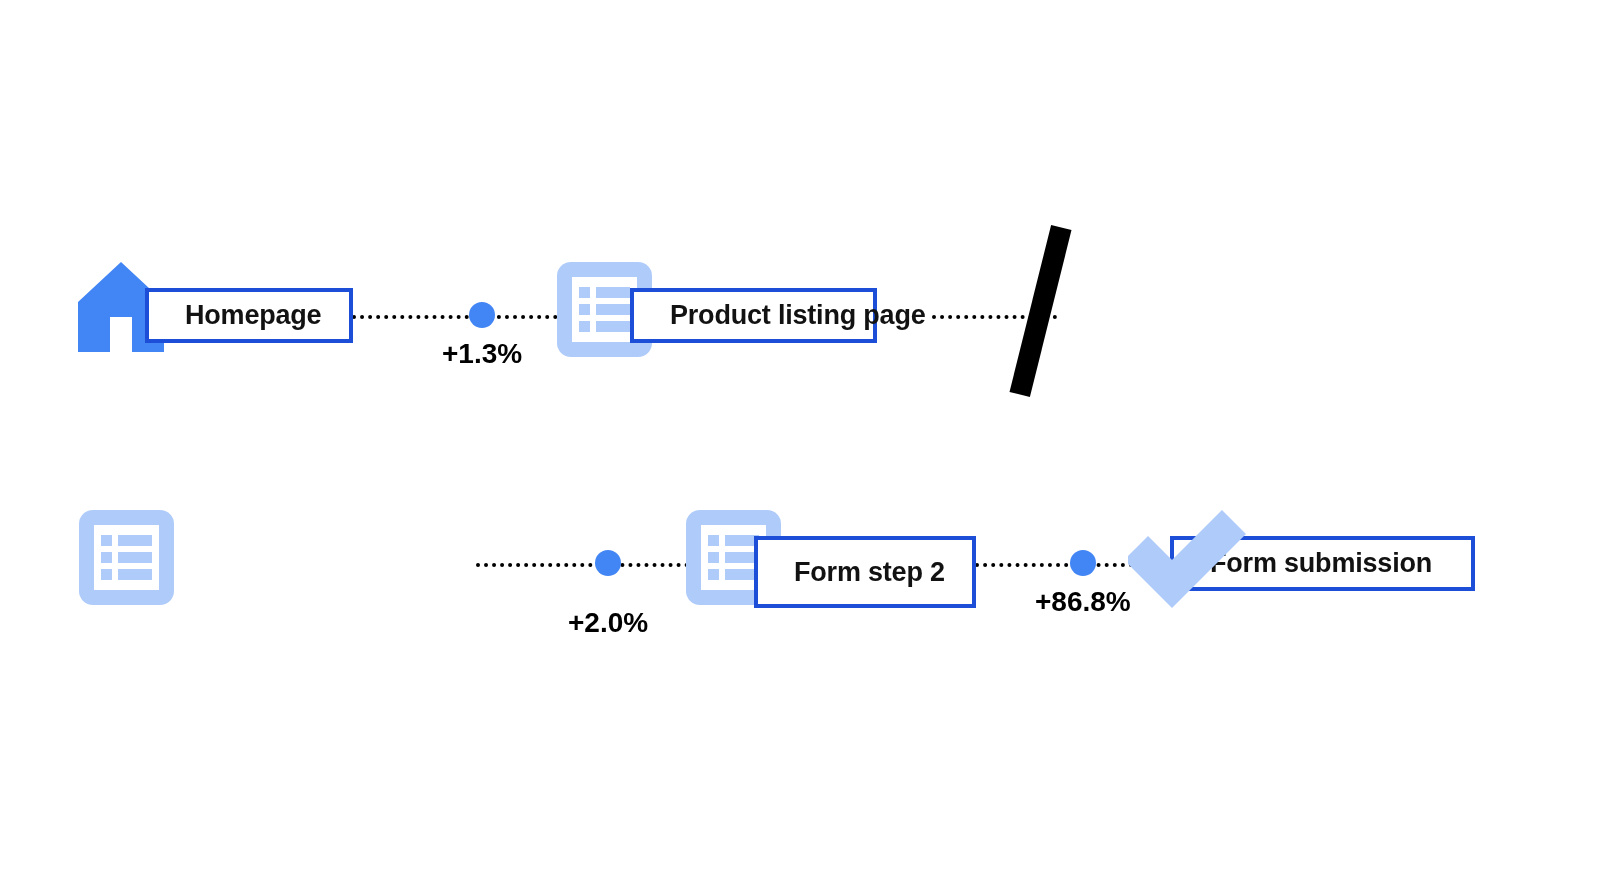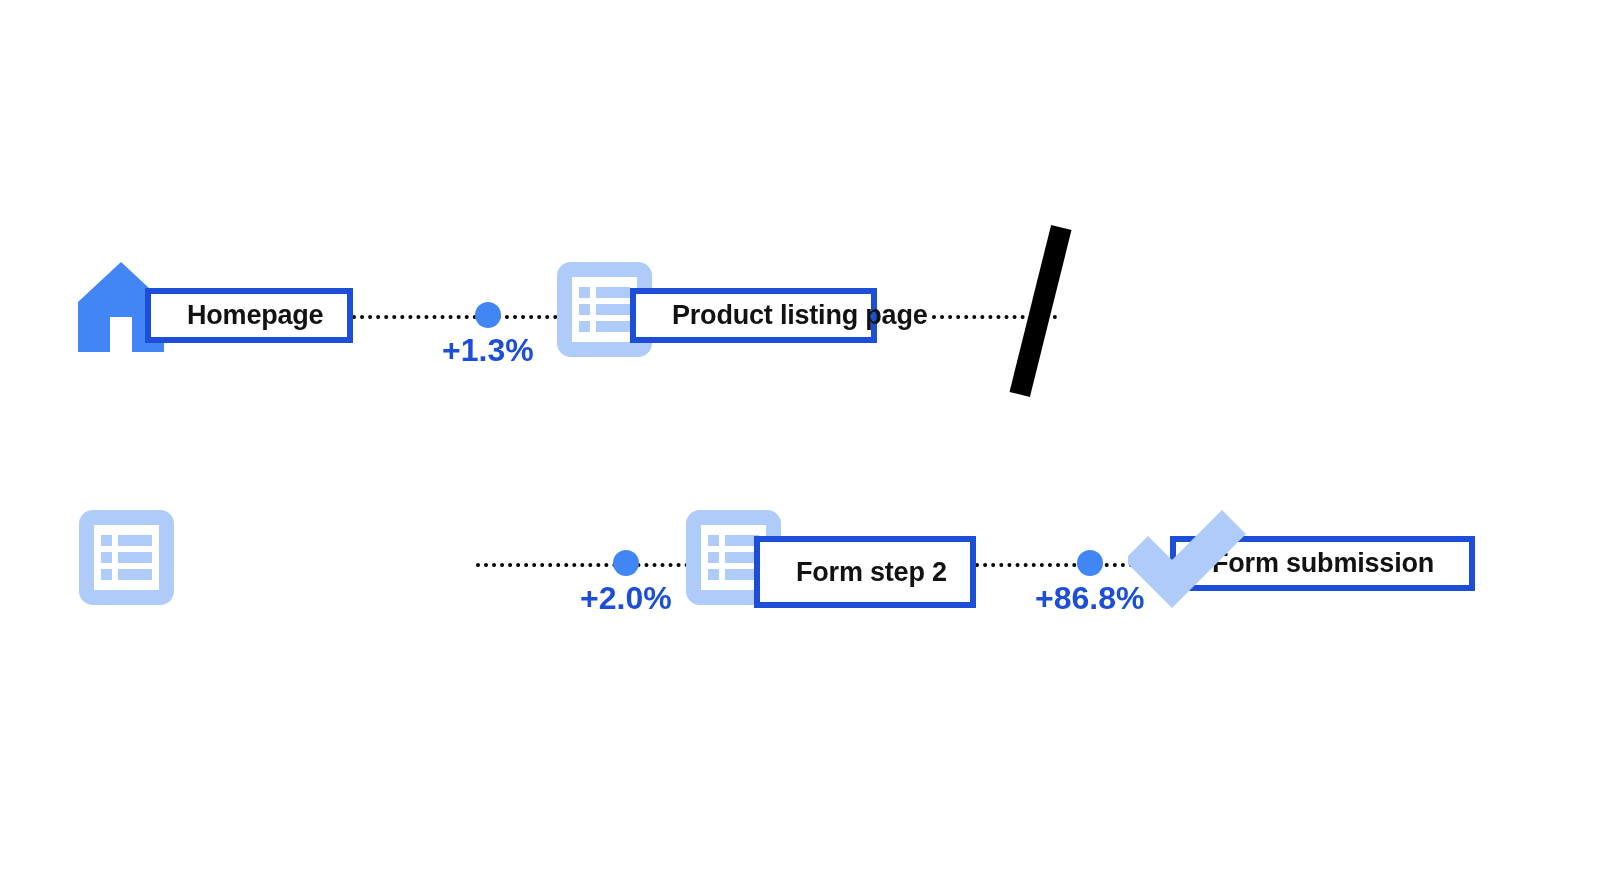--- a/index.html
+++ b/index.html
@@ -27,21 +27,21 @@
     height: 0;
     border-top: 4px dotted #000000;
     z-index: 1;
   }
 
   
   .node-box {
     position: absolute;
     box-sizing: border-box;
     background: #ffffff;
-    border: 6px solid #1d4ed8;
+    border: 4px solid #1d4ed8;
     display: flex;
     align-items: center;
     z-index: 3;
   }
   .node-box .node-label {
     font-family: "Liberation Sans", sans-serif;
     font-weight: bold;
     font-size: 27px;
     letter-spacing: -0.2px;
     color: #121212;
@@ -65,25 +65,25 @@
     flex-direction: column;
     align-items: center;
   }
   .metric .dot {
     width: 26px;
     height: 26px;
     border-radius: 50%;
     background: #4285F4;
   }
   .metric .metric-text {
-    margin-top: 4px;
+    margin-top: 10px;
     font-family: "Liberation Sans", sans-serif;
     font-weight: bold;
-    font-size: 32px;
-    color: #1d4ed8;
+    font-size: 28px;
+    color: #000000;
     white-space: nowrap;
     letter-spacing: 0px;
   }
 
   
   .slash {
     position: absolute;
     background: #000000;
     z-index: 6;
   }
@@ -143,21 +143,21 @@
       <rect x="22" y="25" width="11" height="11" fill="#AECBFA"></rect>
       <rect x="39" y="25" width="34" height="11" fill="#AECBFA"></rect>
       <rect x="22" y="42" width="11" height="11" fill="#AECBFA"></rect>
       <rect x="39" y="42" width="34" height="11" fill="#AECBFA"></rect>
       <rect x="22" y="59" width="11" height="11" fill="#AECBFA"></rect>
       <rect x="39" y="59" width="34" height="11" fill="#AECBFA"></rect>
     </svg>
   </div>
 
 
-  <div class="metric" style="left:580px; top:550px;">
+  <div class="metric" style="left:568px; top:550px;gap:21px;">
     <span class="dot"></span>
     <span class="metric-text">+2.0%</span>
   </div>
 
   <div class="icon-wrap" style="left:686px; top:510px; width:95px; height:95px;">
     <svg width="95" height="95" viewBox="0 0 95 95" xmlns="http://www.w3.org/2000/svg">
       <rect x="0" y="0" width="95" height="95" rx="14" ry="14" fill="#AECBFA"></rect>
       <rect x="15" y="15" width="65" height="65" fill="#FFFFFF"></rect>
       <rect x="22" y="25" width="11" height="11" fill="#AECBFA"></rect>
       <rect x="39" y="25" width="34" height="11" fill="#AECBFA"></rect>

